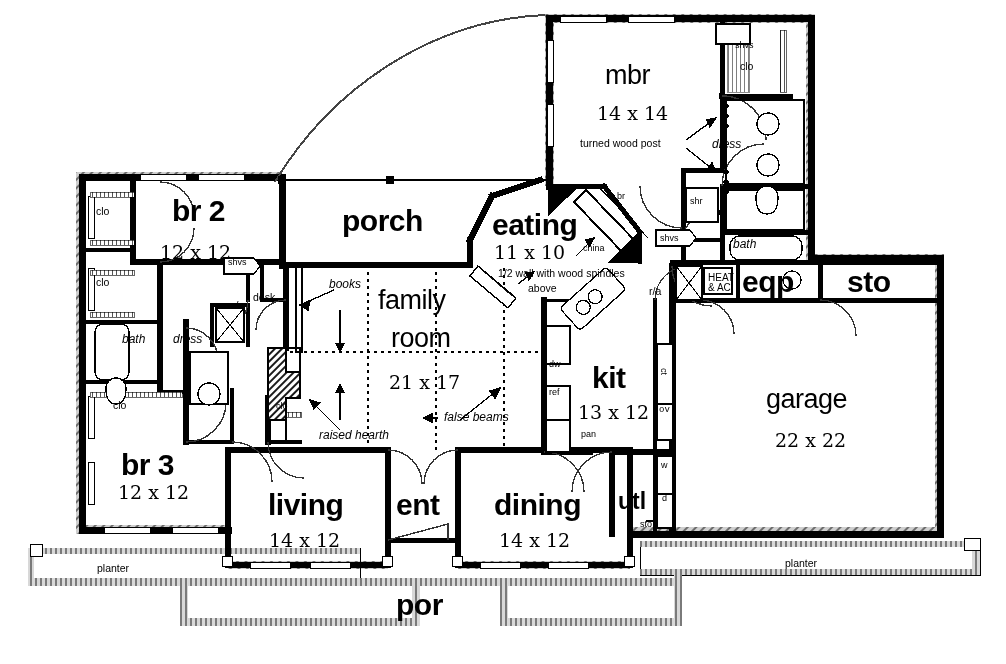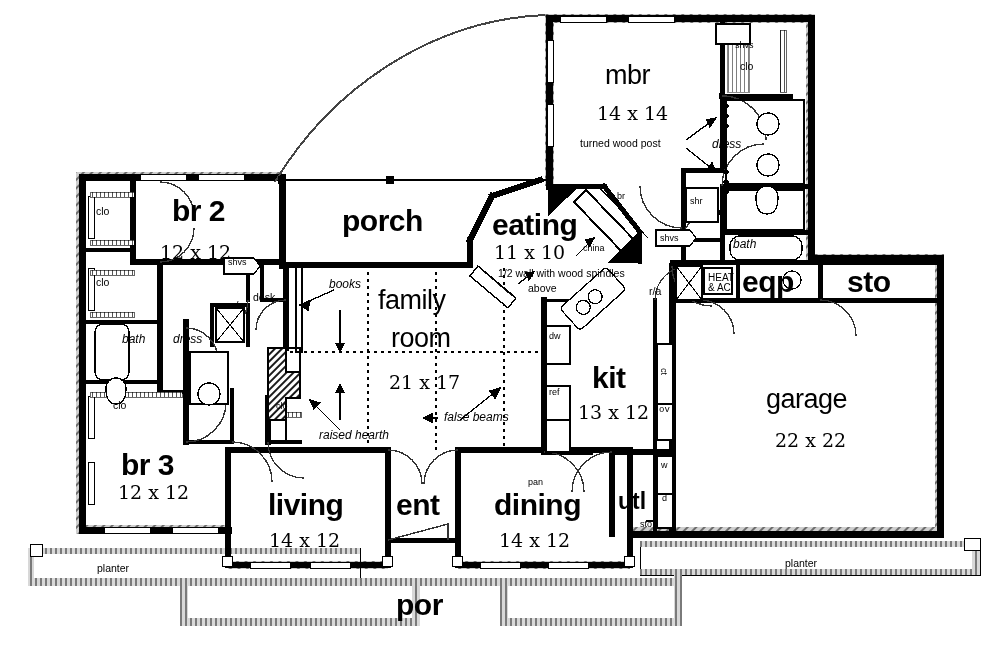--- a/index.html
+++ b/index.html
@@ -430,23 +430,23 @@
 
 <div class="lbl rn-xl" style="left:378px;top:287px;">family</div>
 <div class="lbl rn-xl" style="left:391px;top:325px;">room</div>
 <div class="lbl dim" style="left:389px;top:373px;">21 x 17</div>
 <div class="lbl note" style="left:329px;top:278px;">books</div>
 <div class="lbl note" style="left:444px;top:411px;">false beams</div>
 <div class="lbl note" style="left:319px;top:429px;">raised hearth</div>
 
 <div class="lbl rn-lg" style="left:592px;top:363px;">kit</div>
 <div class="lbl dim" style="left:578px;top:403px;">13 x 12</div>
-<div class="lbl tiny" style="left:549px;top:332px;">dw</div>
+<div class="lbl tiny" style="left:549px;top:360px;">dw</div>
 <div class="lbl tiny" style="left:549px;top:388px;">ref</div>
-<div class="lbl tiny" style="left:528px;top:430px;margin-top:48px;">pan</div>
+<div class="lbl tiny" style="left:581px;top:430px;">pan</div>
 <div class="lbl tiny vert" style="left:668px;top:368px;transform:rotate(90deg);">ct</div>
 <div class="lbl tiny" style="left:659px;top:406px;font-family:Liberation Mono, monospace;">ov</div>
 <div class="lbl tiny" style="left:661px;top:461px;">w</div>
 <div class="lbl tiny" style="left:662px;top:494px;">d</div>
 <div class="lbl tiny" style="left:640px;top:520px;">sto</div>
 
 <div class="lbl rn-lg" style="left:268px;top:490px;">living</div>
 <div class="lbl dim" style="left:269px;top:531px;">14 x 12</div>
 <div class="lbl rn-lg" style="left:396px;top:490px;">ent</div>
 <div class="lbl rn-lg" style="left:494px;top:490px;">dining</div>

